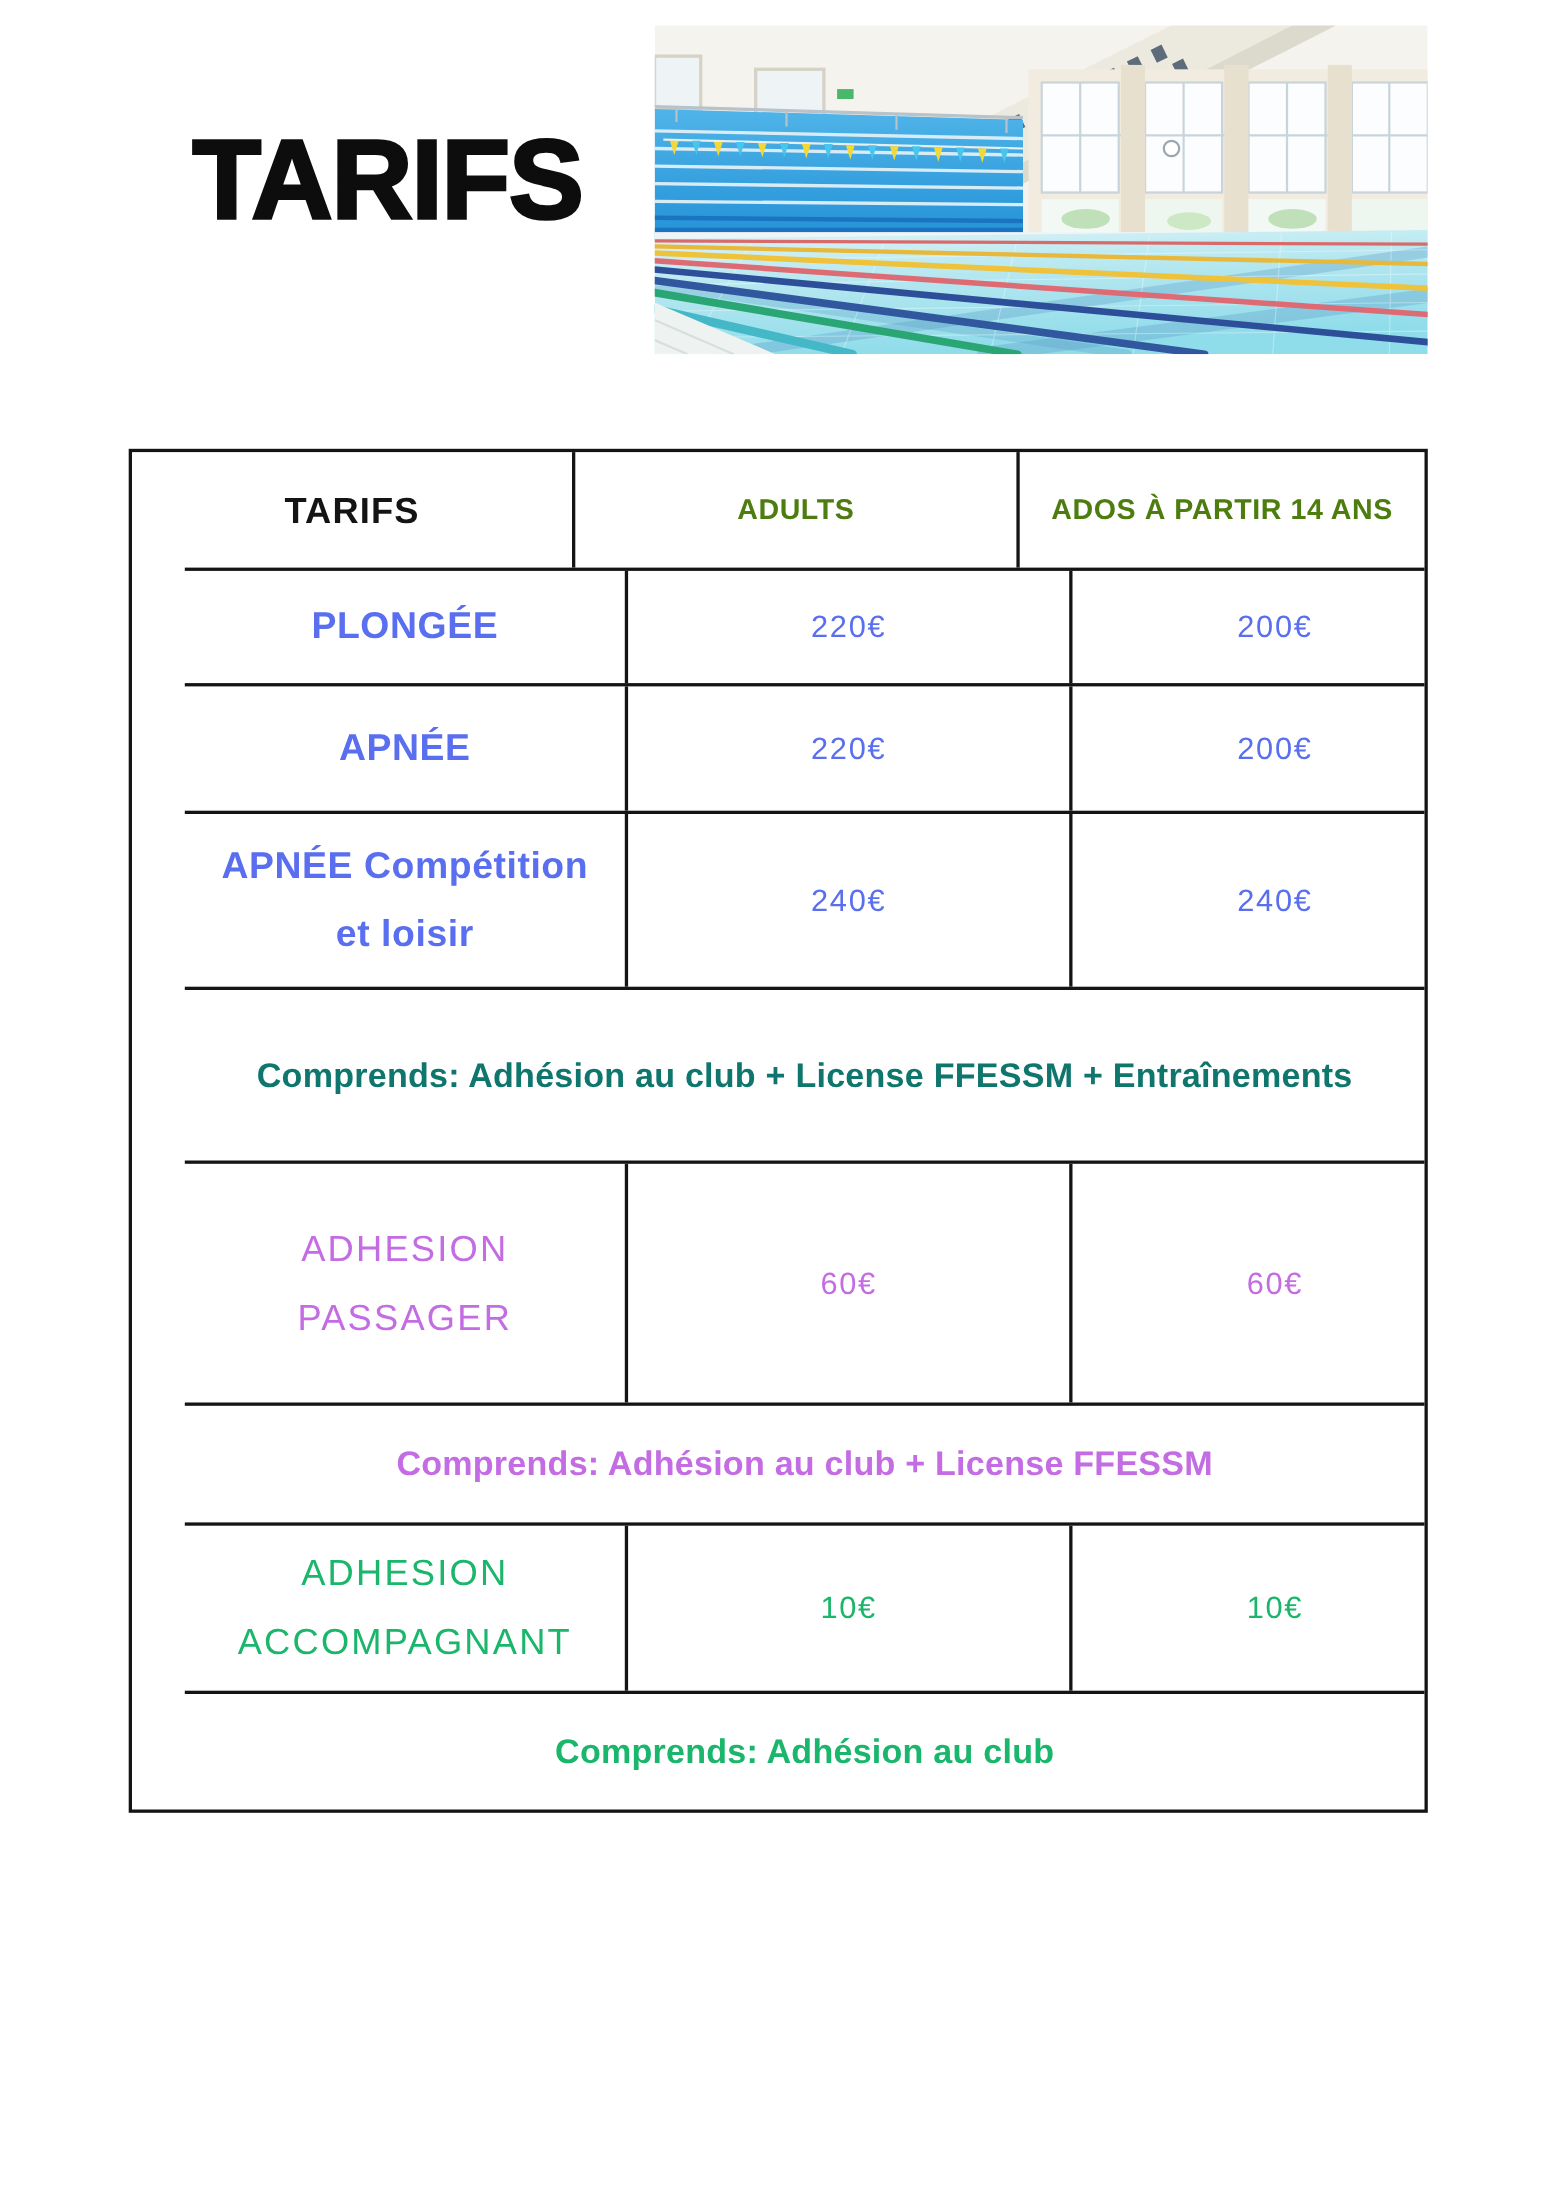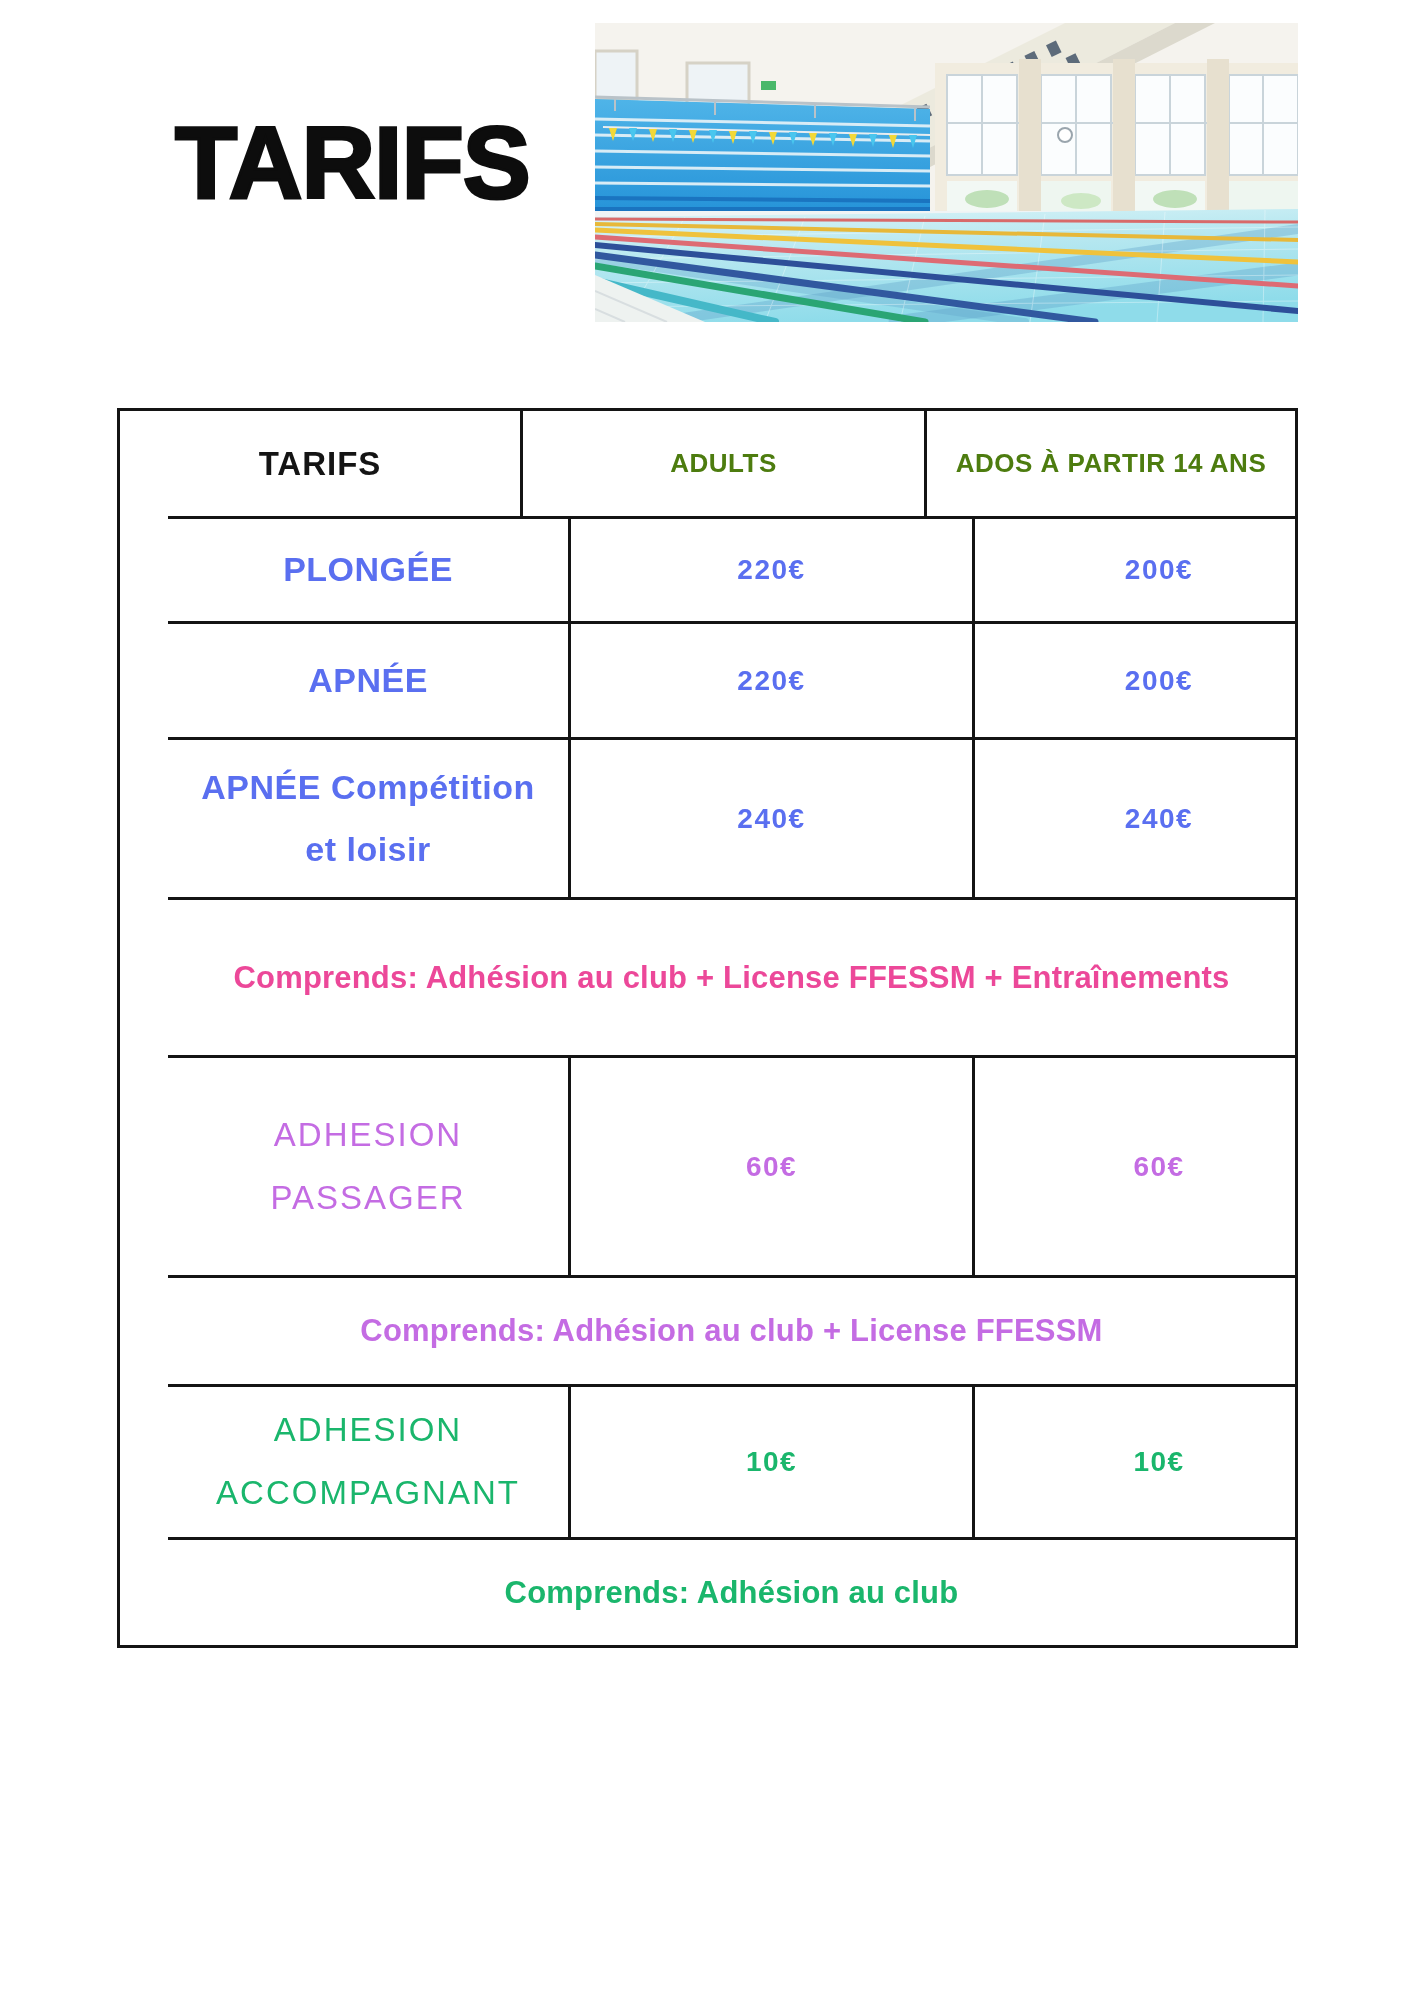--- a/index.html
+++ b/index.html
@@ -19,27 +19,27 @@
   .row.full{grid-template-columns:1fr;}
   .row + .row{border-top:3px solid #141414;margin-left:48px;}
   .cell{display:flex;flex-direction:column;align-items:center;justify-content:center;text-align:center;box-sizing:border-box;padding:0 12px;}
   .cell + .cell{border-left:3px solid #141414;}
 
   .hdr-main{font-size:33px;font-weight:800;color:#141414;letter-spacing:1px;}
   .hdr{font-size:26px;font-weight:800;color:#4d7c0f;letter-spacing:0.5px;}
 
   .label{font-size:34px;font-weight:700;letter-spacing:0.5px;line-height:1.8;}
   .label-light{font-size:33px;font-weight:300;letter-spacing:2px;line-height:1.9;}
-  .price{font-size:28px;font-weight:700;letter-spacing:1.5px;}
+  .price{font-size:28px;font-weight:400;letter-spacing:1.5px;}
   .note{font-size:31px;font-weight:700;letter-spacing:0.2px;}
 
   .blue{color:#5a6ff0;}
   .purple{color:#c46ce3;}
   .green{color:#1ab66c;}
-  .black-note{color:#ec4899;}
+  .black-note{color:#0f766e;}
 
   .h-header{height:105px;}
   .h-r1{height:102px;}
   .h-r2{height:113px;}
   .h-r3{height:157px;}
   .h-n1{height:155px;}
   .h-r4{height:217px;}
   .h-n2{height:106px;}
   .h-r5{height:150px;}
   .h-n3{height:105px;}

